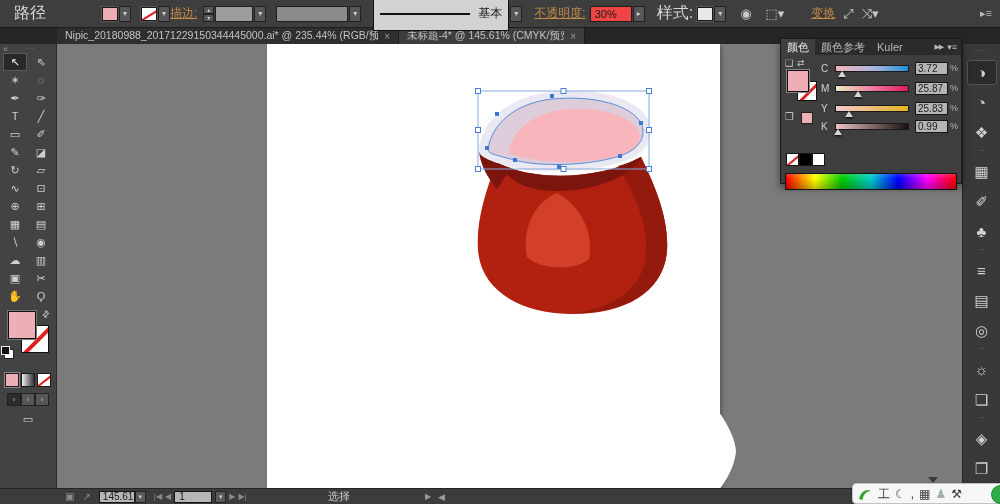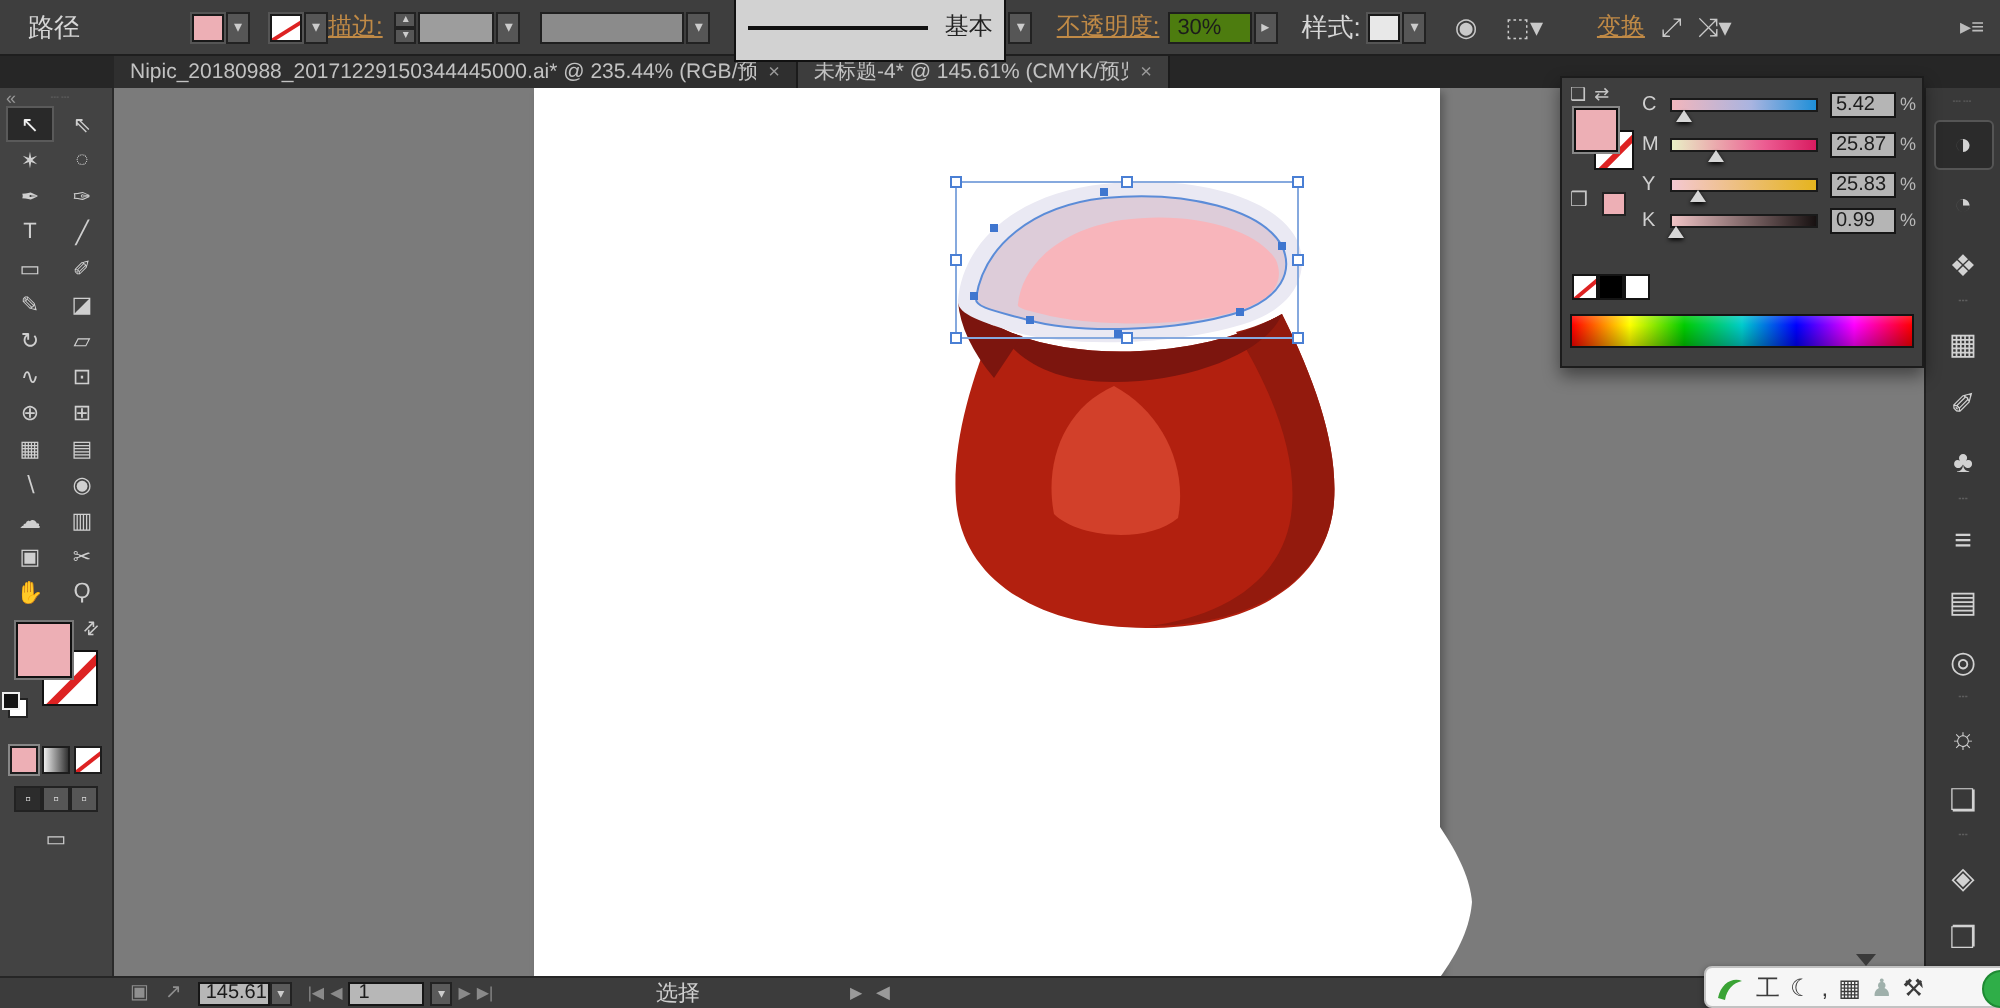--- a/index.html
+++ b/index.html
@@ -5,34 +5,34 @@
   * { margin:0; padding:0; box-sizing:border-box; }
   html,body { width:1000px; height:504px; }
   body {
     position:relative; width:1000px; height:504px; overflow:hidden;
     font-family:"Liberation Sans","DejaVu Sans",sans-serif;
     background:#3c3c3c; -webkit-font-smoothing:antialiased;
   }
 
   
   .control-bar{position:absolute;left:0;top:0;width:1000px;height:28px;background:#3e3e3e;border-bottom:1px solid #1e1e1e;display:flex;align-items:center;z-index:6;}
-  .cb-label{color:#d6d6d6;font-size:13px;}
+  .cb-label{color:#d6d6d6;font-size:16px;}
   .cb-link{color:#c08a46;font-size:12px;text-decoration:underline;cursor:pointer;}
   .sw{width:16px;height:14px;border:1px solid #191919;box-shadow:0 0 0 1px #555;}
   .sw-fill{background:var(--fill-pink);}
   .sw-none{background:#fff;position:relative;overflow:hidden;}
   .sw-none::after{content:"";position:absolute;left:-3px;top:5px;width:26px;height:2px;background:#d22;transform:rotate(-32deg);}
   .dd-arrow{width:12px;height:16px;background:#565656;border:1px solid #222;color:#ccc;font-size:8px;display:flex;align-items:center;justify-content:center;margin-left:1px;}
   .cb-box{height:16px;background:#9d9d9d;border:1px solid #1f1f1f;}
   .stepper{display:flex;flex-direction:column;width:11px;height:16px;margin-right:1px;}
   .stepper span{flex:1;background:#565656;border:1px solid #222;color:#ccc;font-size:6px;line-height:6px;text-align:center;}
   .brush-box{height:35px;background:#d2d2d2;border:1px solid #111;display:flex;align-items:center;padding:0 6px;gap:8px;}
   .brush-line{width:90px;height:2px;background:#111;}
   .brush-name{font-size:12px;color:#222;}
-  .opacity-box{width:42px;height:16px;background:#4d7c0f;border:1px solid #1f1f1f;color:#1c1c1c;font-size:11px;display:flex;align-items:center;padding-left:4px;}
+  .opacity-box{width:42px;height:16px;background:#ef4444;border:1px solid #1f1f1f;color:#1c1c1c;font-size:11px;display:flex;align-items:center;padding-left:4px;}
   .cb-icon{color:#c9c9c9;font-size:13px;margin:0 4px;cursor:pointer;}
   .cb-menu{position:absolute;right:8px;color:#bbb;font-size:11px;cursor:pointer;}
 
   
   .tab-bar{position:absolute;left:0;top:28px;width:1000px;height:16px;background:#262626;display:flex;z-index:4;}
   .doc-tab{display:flex;align-items:center;gap:6px;padding:0 8px;font-size:10.5px;color:#c2c2c2;white-space:nowrap;overflow:hidden;border-right:1px solid #1b1b1b;}
   .doc-tab .close{color:#9a9a9a;font-size:10px;cursor:pointer;}
   .tab-inactive{background:#2f2f2f;width:342px;margin-left:57px;}
   .tab-active{background:#3d3d3d;width:186px;}
   .tab-title{overflow:hidden;text-overflow:clip;}
@@ -326,36 +326,43 @@
   </div>
   <div class="drawmodes">
     <span class="dm on">▫</span>
     <span class="dm">▫</span>
     <span class="dm">▫</span>
   </div>
   <div class="screenmode">▭</div>
 </div>
 
 <div class="color-panel">
+  <div class="cp-head">
+    <span class="cp-tab on">颜色</span>
+    <span class="cp-tab">颜色参考</span>
+    <span class="cp-tab">Kuler</span>
+    <span class="cp-exp">▶▶</span>
+    <span class="cp-menu">▾≡</span>
+  </div>
   <div class="cp-body">
     <div class="cp-proxy-icons">
       <span>❑</span>
       <span>⇄</span>
     </div>
     <span class="cp-fill"></span>
     <span class="cp-stroke"></span>
     <span class="cp-cube">❒</span>
     <span class="cp-websafe"></span>
 
     <div class="slider-row" style="top:6px">
       <span class="sl-ch">C</span>
       <span class="sl-track track-c">
           <span class="sl-thumb" style="left:9%"></span>
         </span>
-      <span class="sl-val">5.42</span>
+      <span class="sl-val">3.72</span>
       <span class="sl-pct">%</span>
     </div>
     <div class="slider-row" style="top:26px">
       <span class="sl-ch">M</span>
       <span class="sl-track track-m">
           <span class="sl-thumb" style="left:30%"></span>
         </span>
       <span class="sl-val">25.87</span>
       <span class="sl-pct">%</span>
     </div>

